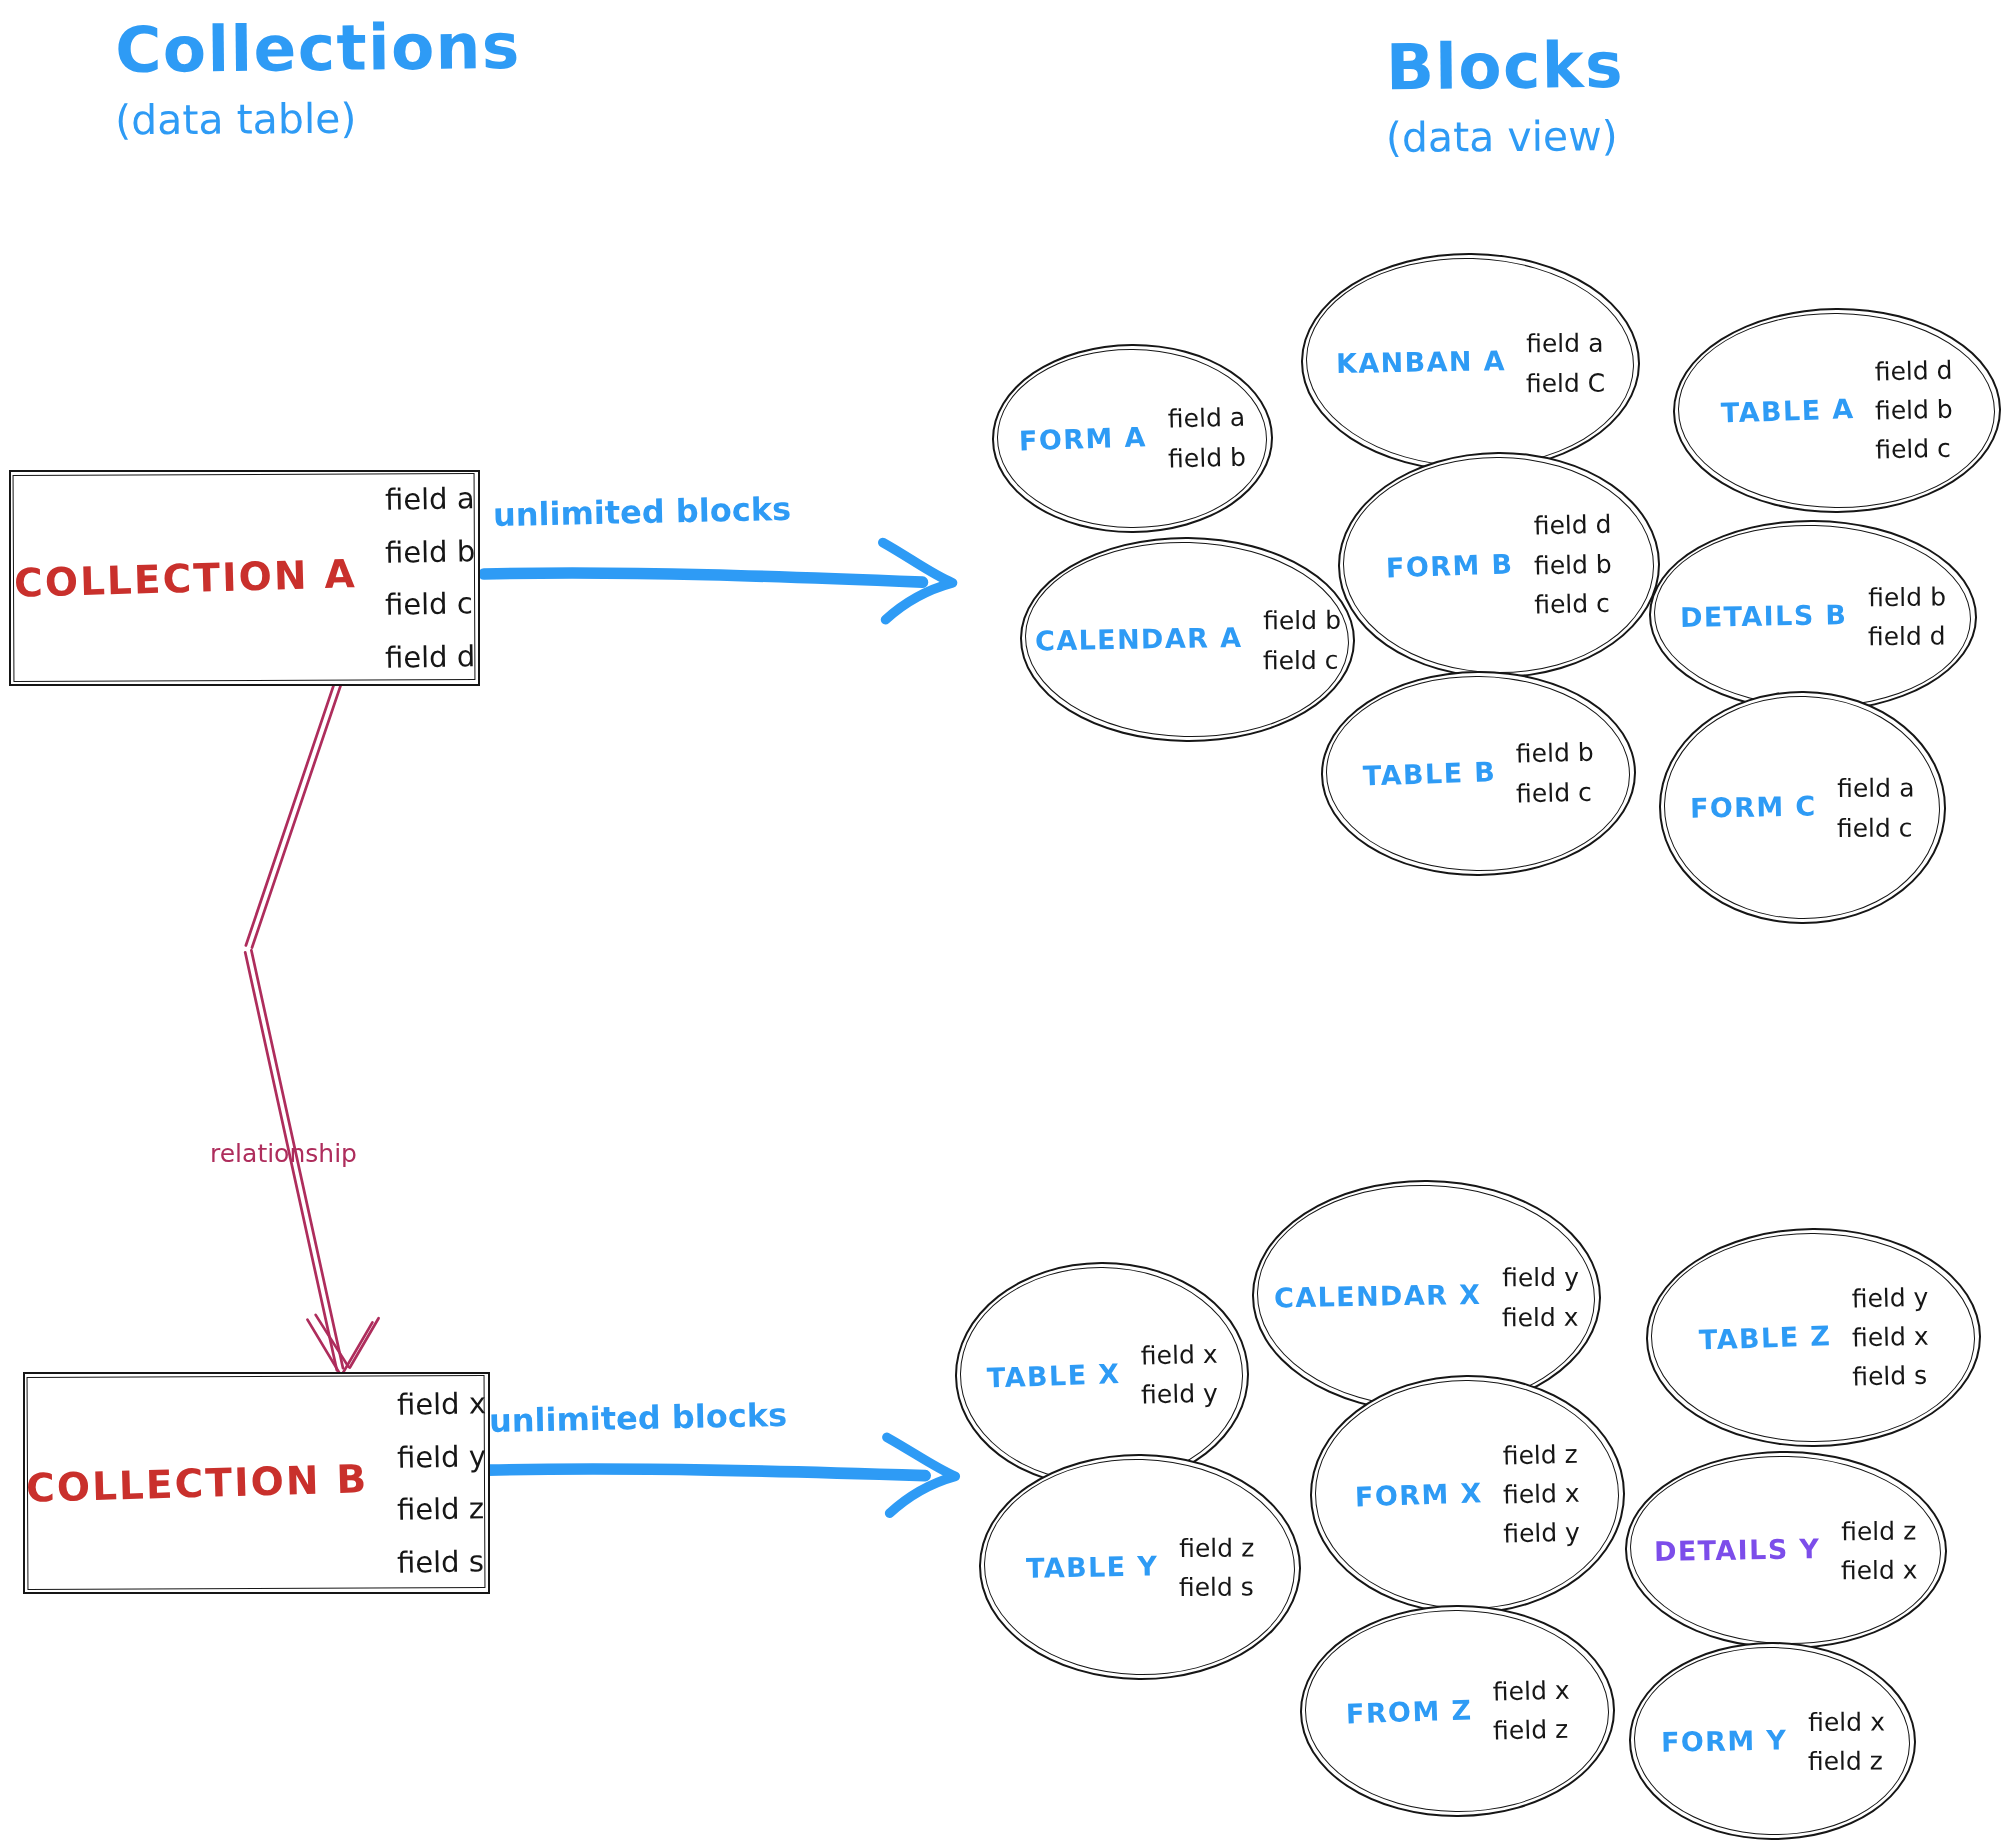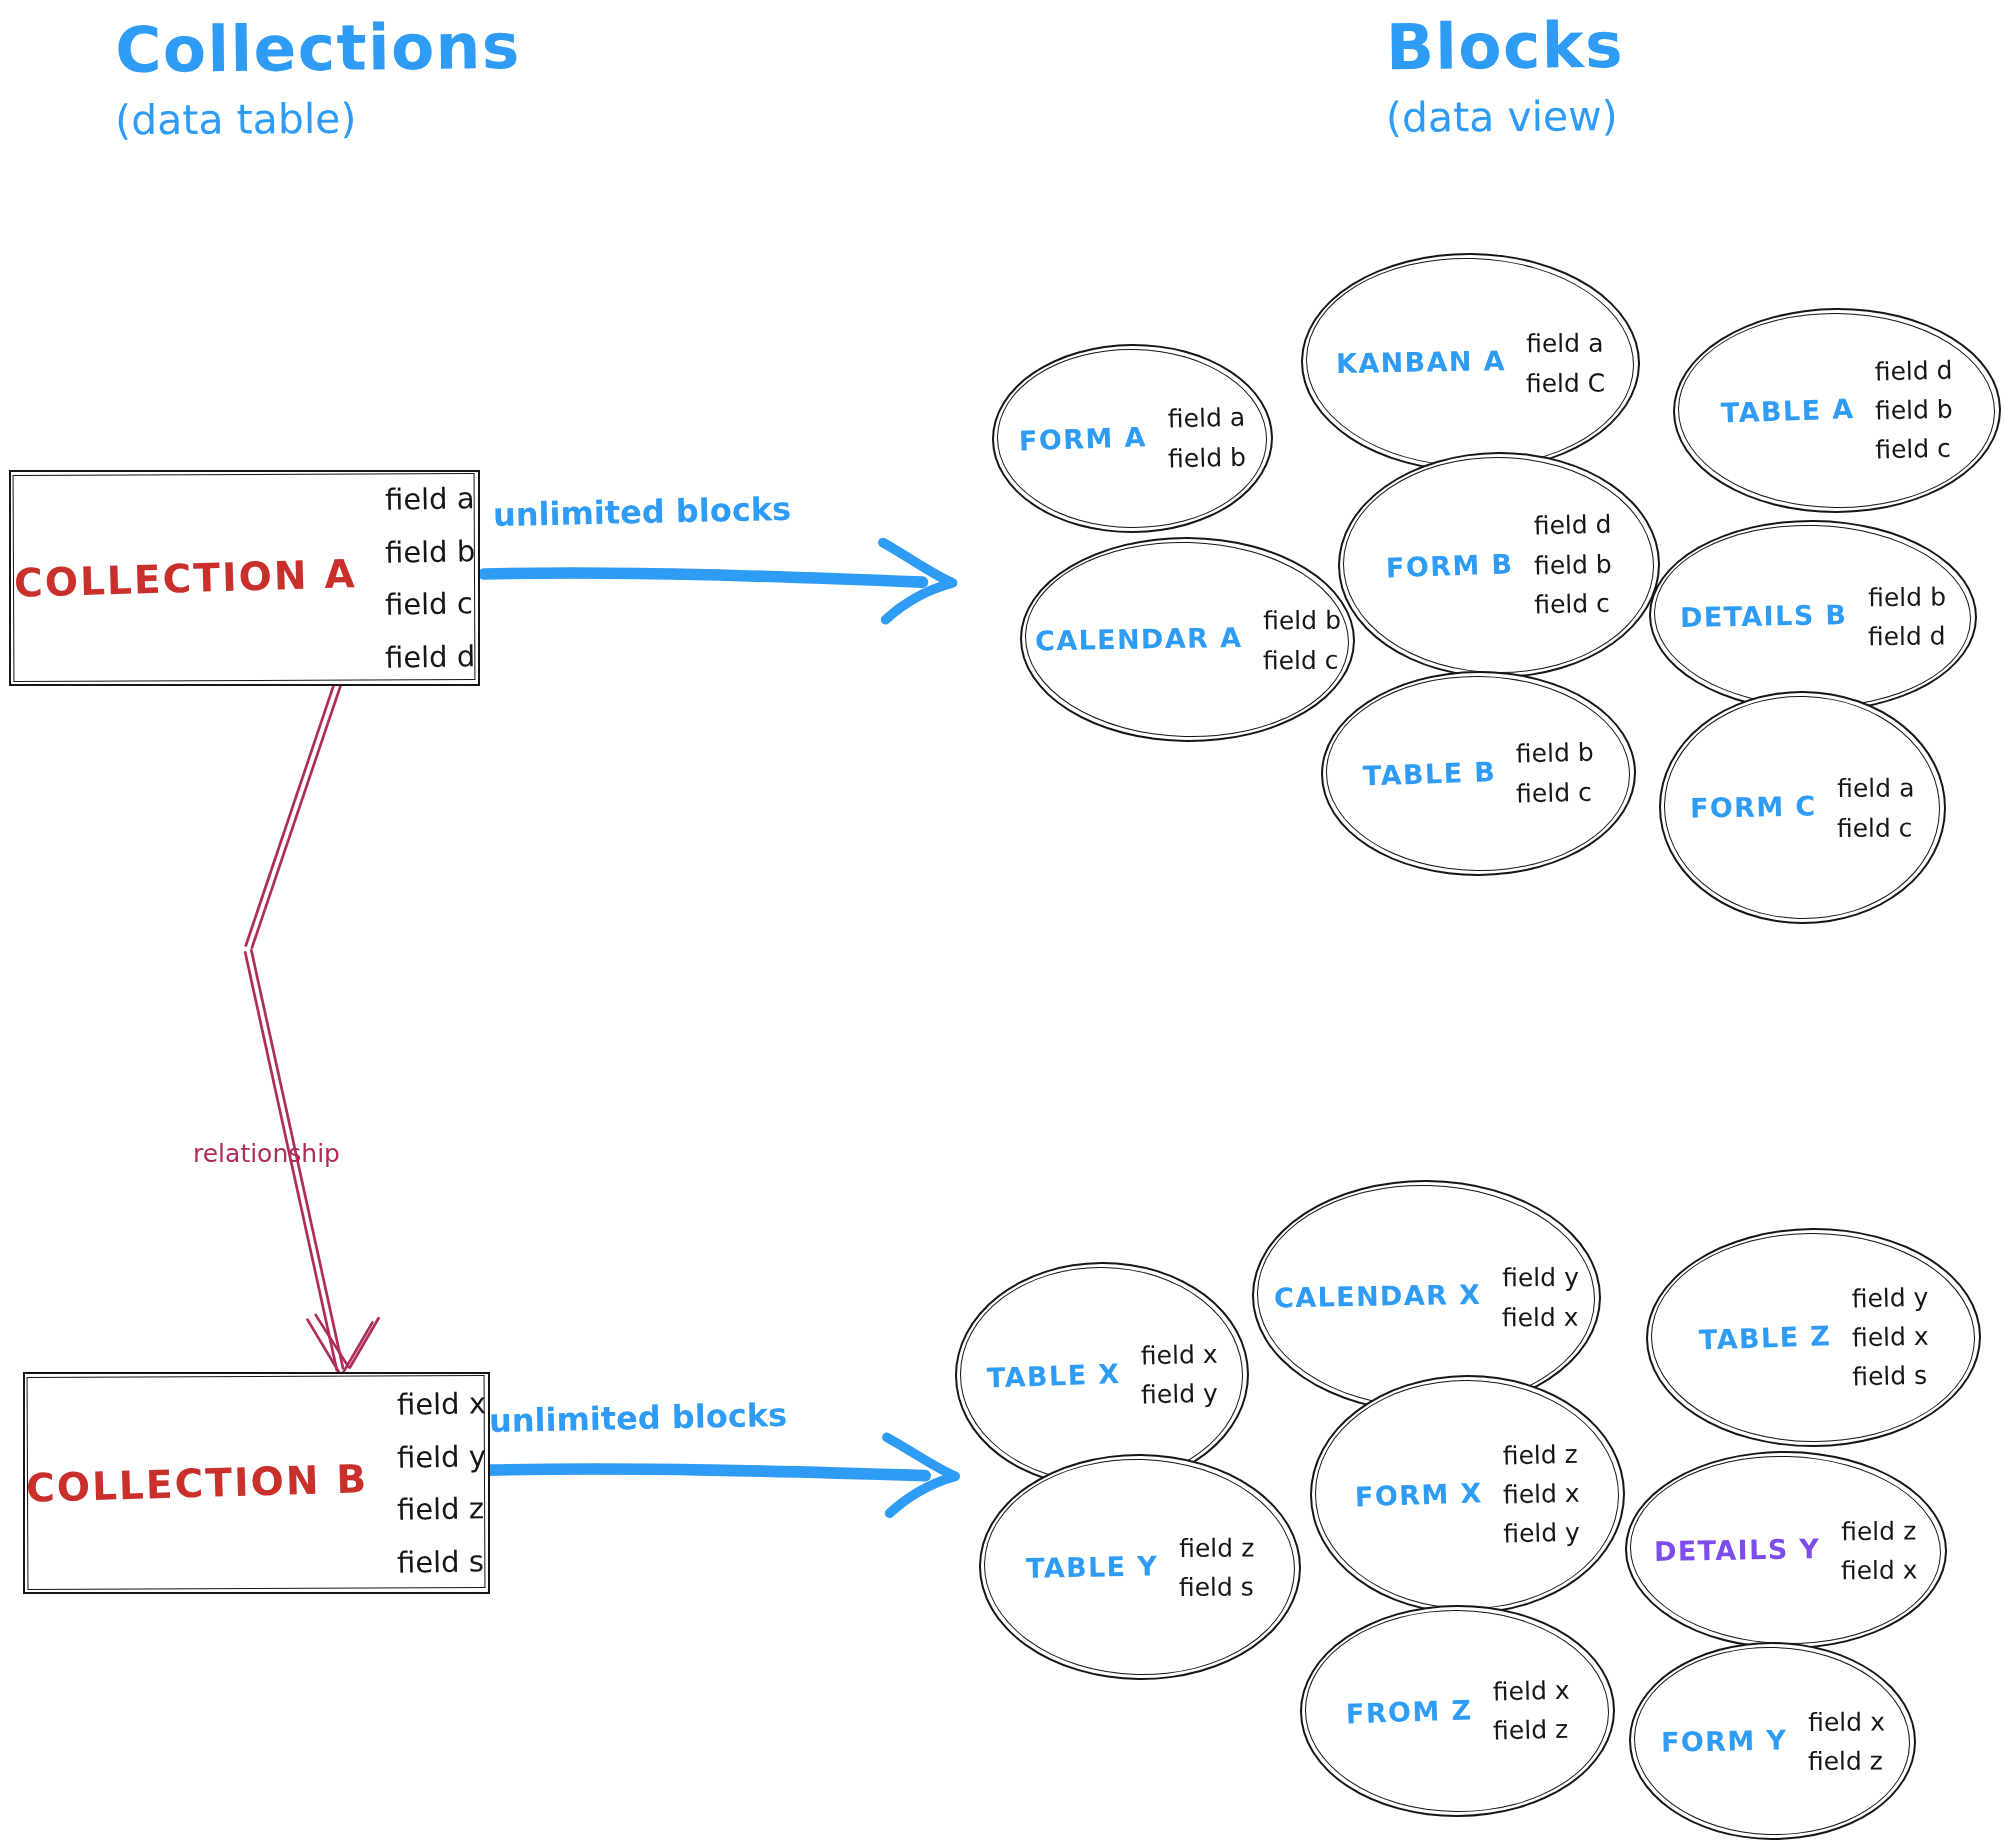--- a/index.html
+++ b/index.html
@@ -73,21 +73,21 @@
       <path class="rose" stroke-width="4" d="M544 1933 L499 2010"></path>
       <path class="rose" stroke-width="4" d="M461 1922 L509 1998"></path>
       <path class="rose" stroke-width="4" d="M553 1927 L511 1999"></path>
     </g>
   </svg>
 
   <div class="coltitle" style="left:318px; top:12.3px;">
     <div class="big">Collections</div>
     <div class="sub">(data table)</div>
   </div>
-  <div class="coltitle" style="left:1505px; top:10px;">
+  <div class="coltitle" style="left:1505px; top:30px;">
     <div class="big">Blocks</div>
     <div class="sub">(data view)</div>
   </div>
 
   <div class="cbox" style="left:9px; top:470px; width:471px; height:216px;">
     <span class="cname">COLLECTION A</span>
     <div class="cfields">
       <span>field a</span>
       <span>field b</span>
       <span>field c</span>
@@ -100,21 +100,21 @@
     <div class="cfields">
       <span>field x</span>
       <span>field y</span>
       <span>field z</span>
       <span>field s</span>
     </div>
   </div>
 
   <div class="alabel" style="left:642px; top:512px;">unlimited blocks</div>
   <div class="alabel" style="left:638px; top:1418px;">unlimited blocks</div>
-  <div class="rlabel" style="left:193px; top:1139px;">relationship</div>
+  <div class="rlabel" style="left:210px; top:1139px;">relationship</div>
 
   <div class="ellipse" style="left:992px; top:344px; width:281px; height:189px;">
     <span class="bname">FORM A</span>
     <div class="bfields">
       <span>field a</span>
       <span>field b</span>
     </div>
   </div>
 
   <div class="ellipse" style="left:1301px; top:253px; width:339px; height:219px;">

